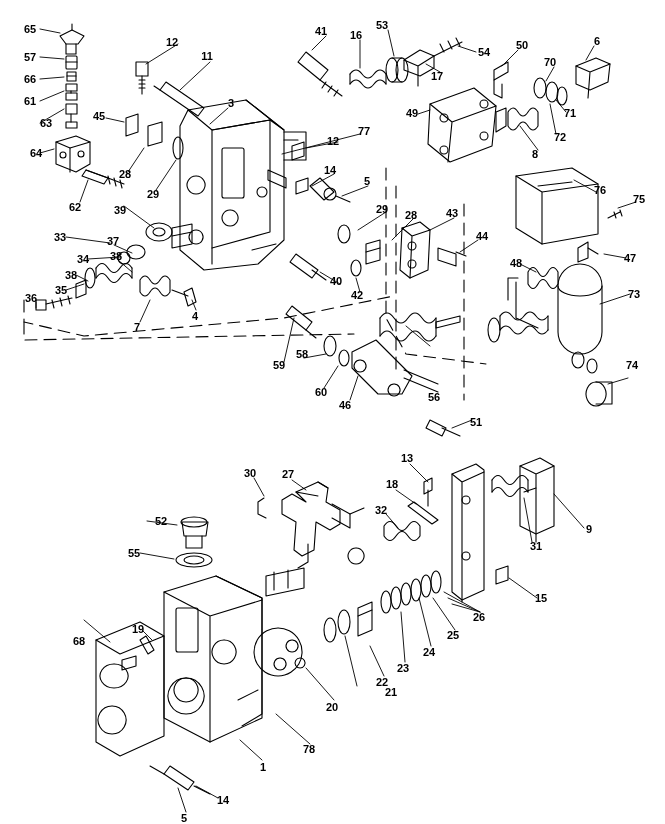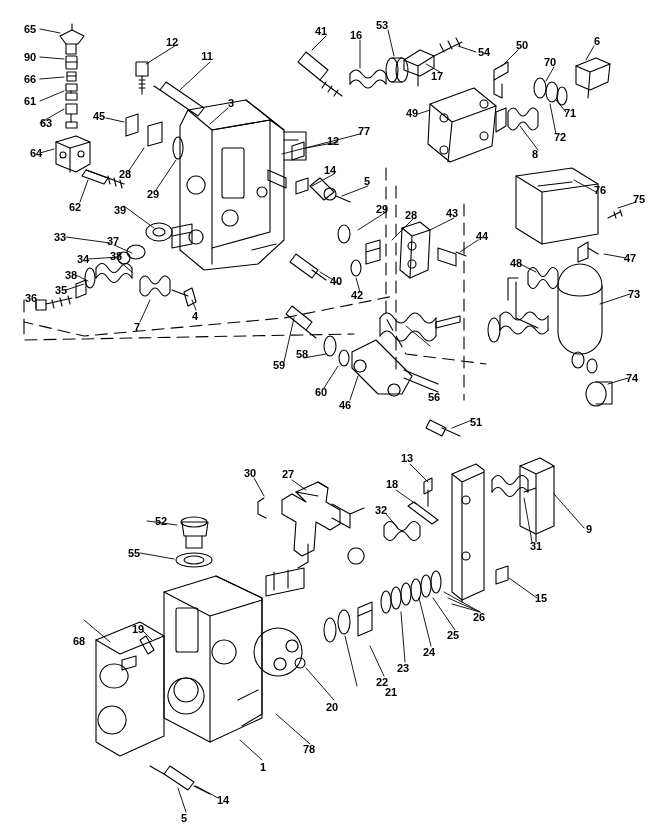--- a/index.html
+++ b/index.html
@@ -394,21 +394,21 @@
 
   <div class="callout" style="left:30px; top:29px;">65</div>
   <div class="callout" style="left:172px; top:42px;">12</div>
   <div class="callout" style="left:207px; top:56px;">11</div>
   <div class="callout" style="left:321px; top:31px;">41</div>
   <div class="callout" style="left:356px; top:35px;">16</div>
   <div class="callout" style="left:382px; top:25px;">53</div>
   <div class="callout" style="left:484px; top:52px;">54</div>
   <div class="callout" style="left:522px; top:45px;">50</div>
   <div class="callout" style="left:597px; top:41px;">6</div>
-  <div class="callout" style="left:30px; top:57px;">90</div>
+  <div class="callout" style="left:30px; top:57px;">57</div>
   <div class="callout" style="left:30px; top:79px;">66</div>
   <div class="callout" style="left:550px; top:62px;">70</div>
   <div class="callout" style="left:437px; top:76px;">17</div>
   <div class="callout" style="left:30px; top:101px;">61</div>
   <div class="callout" style="left:231px; top:103px;">3</div>
   <div class="callout" style="left:99px; top:116px;">45</div>
   <div class="callout" style="left:412px; top:113px;">49</div>
   <div class="callout" style="left:570px; top:113px;">71</div>
   <div class="callout" style="left:30px; top:123px;margin-left:16px;">63</div>
   <div class="callout" style="left:333px; top:141px;">12</div>
@@ -440,21 +440,21 @@
   <div class="callout" style="left:357px; top:295px;">42</div>
   <div class="callout" style="left:31px; top:298px;">36</div>
   <div class="callout" style="left:634px; top:294px;">73</div>
   <div class="callout" style="left:137px; top:327px;">7</div>
   <div class="callout" style="left:195px; top:316px;">4</div>
   <div class="callout" style="left:434px; top:349px;margin-top:48px;">56</div>
   <div class="callout" style="left:279px; top:365px;">59</div>
   <div class="callout" style="left:302px; top:354px;">58</div>
   <div class="callout" style="left:321px; top:392px;">60</div>
   <div class="callout" style="left:345px; top:405px;">46</div>
-  <div class="callout" style="left:632px; top:378px;">74</div>
+  <div class="callout" style="left:632px; top:365px;">74</div>
   <div class="callout" style="left:476px; top:422px;">51</div>
   <div class="callout" style="left:250px; top:473px;">30</div>
   <div class="callout" style="left:288px; top:474px;">27</div>
   <div class="callout" style="left:407px; top:458px;">13</div>
   <div class="callout" style="left:392px; top:484px;">18</div>
   <div class="callout" style="left:381px; top:510px;">32</div>
   <div class="callout" style="left:589px; top:529px;">9</div>
   <div class="callout" style="left:536px; top:546px;">31</div>
   <div class="callout" style="left:141px; top:521px;padding-left:40px;">52</div>
   <div class="callout" style="left:134px; top:553px;">55</div>

